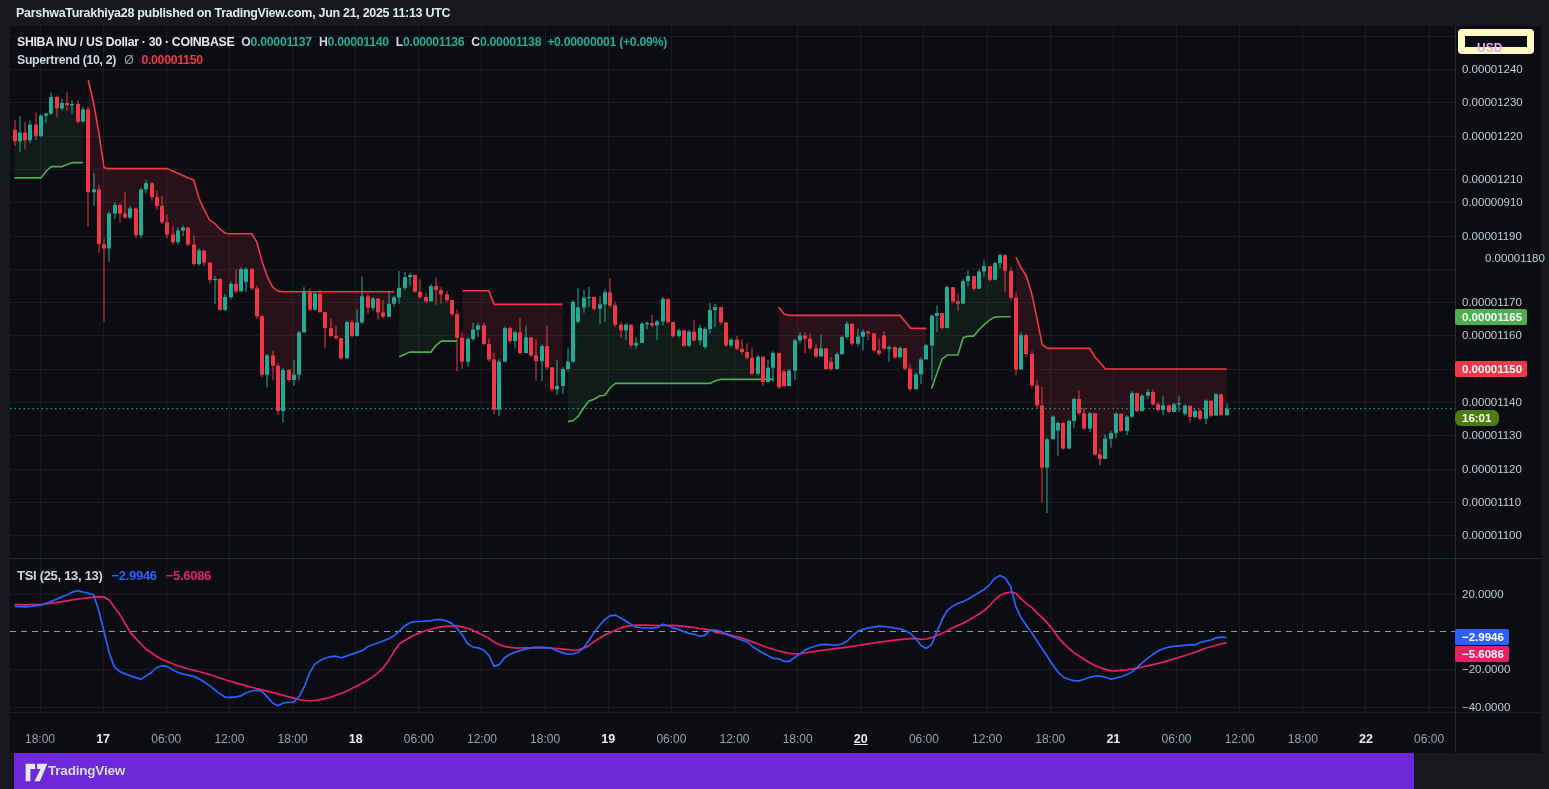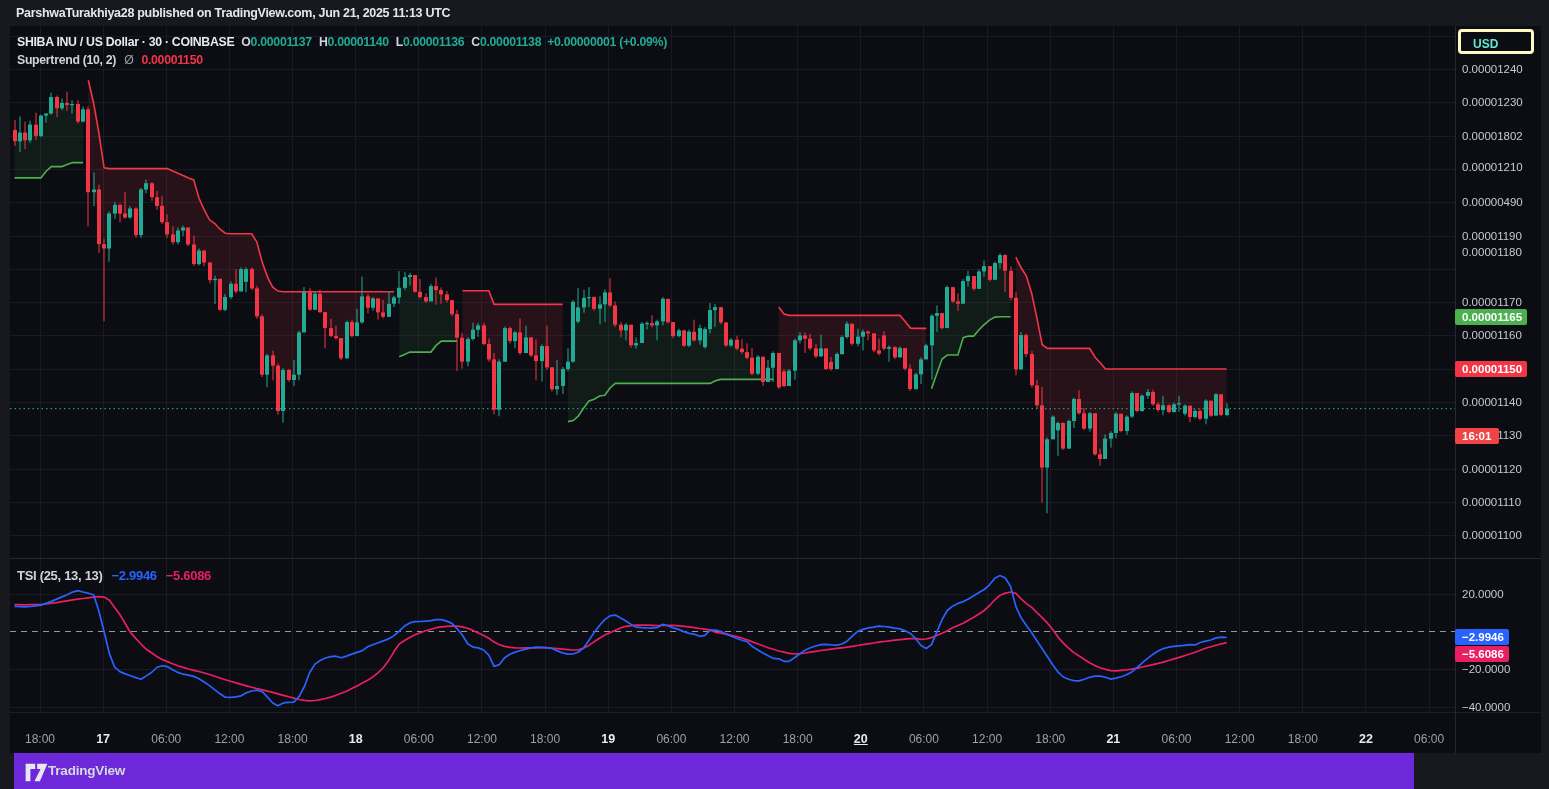--- a/index.html
+++ b/index.html
@@ -13,22 +13,22 @@
   #legend1{left:17px;top:35px;font-size:12.3px;font-weight:bold;color:#e8eaf0;white-space:nowrap;letter-spacing:-0.3px;}
   #legend1 .lbl{color:#d1d4dc;margin-left:7px;}
   #legend1 .val{color:#22ab94;}
   #legend1 .chg{color:#22ab94;margin-left:6px;}
   #legend2{left:17px;top:52.5px;font-size:12.3px;font-weight:bold;color:#d1d4dc;white-space:nowrap;letter-spacing:-0.3px;}
   #legend2 .icon{color:#9b9fab;margin-left:8px;font-weight:normal;}
   #legend2 .val{color:#f23645;margin-left:8px;}
   #legend3{left:17px;top:568px;font-size:13px;font-weight:bold;color:#d1d4dc;white-space:nowrap;letter-spacing:-0.3px;}
   #legend3 .v1{color:#2962ff;margin-left:9px;}
   #legend3 .v2{color:#e91e63;margin-left:9px;}
-  #usdbtn{left:1458px;top:29px;width:76px;height:25px;border:3px solid #fef9c3;border-radius:4px;
-          color:#5eead4;font-size:12px;font-weight:bold;text-align:left;line-height:25px;padding-left:12px;box-sizing:border-box;}
+  #usdbtn{left:1458px;top:29px;width:76px;height:25px;border:7px solid #fef9c3;border-radius:4px;
+          color:#f0abfc;font-size:12px;font-weight:bold;text-align:left;line-height:25px;padding-left:12px;box-sizing:border-box;}
   .ptick{position:absolute;left:1462px;font-size:11.5px;color:#c6cad4;transform:translateY(-50%);}
   .badge{position:absolute;left:1455px;font-size:11.5px;font-weight:bold;color:#fff;border-radius:2px;
          padding:2px 5px 2px 7px;transform:translateY(-50%);}
   .tlabel{position:absolute;top:732px;font-size:12px;color:#9da1ac;transform:translateX(-50%);}
   .tlabel.day{color:#e8eaee;font-weight:bold;font-size:12.5px;}
   #botbar{left:14px;top:753px;width:1400px;height:36px;background:#6d28d9;}
   #botbar .brand{position:absolute;left:34px;top:10px;font-size:13.5px;font-weight:bold;color:#d6d9e0;letter-spacing:-0.2px;}
   #tvlogo{position:absolute;left:10px;top:10px;}
 </style>
 </head>
@@ -577,25 +577,25 @@
     <span>Supertrend (10, 2)</span><span class="icon">Ø</span><span class="val">0.00001150</span>
   </div>
   <div id="legend3" class="abs">
     <span>TSI (25, 13, 13)</span><span class="v1">−2.9946</span><span class="v2">−5.6086</span>
   </div>
 
   <div id="usdbtn" class="abs">USD</div>
   <div id="pricescale">
       <div class="ptick" style="top: 69px;">0.00001240</div>
       <div class="ptick" style="top: 102.3px;">0.00001230</div>
-      <div class="ptick" style="top: 135.6px;">0.00001802</div>
-      <div class="ptick" style="top: 167px;">0.00001210</div>
-      <div class="ptick" style="top: 202.2px;">0.00000490</div>
+      <div class="ptick" style="top: 135.6px;">0.00001220</div>
+      <div class="ptick" style="top: 179px;">0.00001210</div>
+      <div class="ptick" style="top: 202.2px;">0.00000910</div>
       <div class="ptick" style="top: 235.5px;">0.00001190</div>
-      <div class="ptick" style="top: 252px;">0.00001180</div>
+      <div class="ptick" style="top: 258px; margin-left: 23px;">0.00001180</div>
       <div class="ptick" style="top: 302.1px;">0.00001170</div>
       <div class="ptick" style="top: 335.4px;">0.00001160</div>
       <div class="ptick" style="top: 368.7px;">0.00001150</div>
       <div class="ptick" style="top: 402px;">0.00001140</div>
       <div class="ptick" style="top: 435.3px;">0.00001130</div>
       <div class="ptick" style="top: 468.6px;">0.00001120</div>
       <div class="ptick" style="top: 501.9px;">0.00001110</div>
       <div class="ptick" style="top: 535.2px;">0.00001100</div>
       <div class="ptick" style="top: 593.98px;">20.0000</div>
       <div class="ptick" style="top: 669.02px;">−20.0000</div>
@@ -622,21 +622,21 @@
       <div class="tlabel day" style="left: 1113.38px;">21</div>
       <div class="tlabel" style="left: 1176.52px;">06:00</div>
       <div class="tlabel" style="left: 1239.66px;">12:00</div>
       <div class="tlabel" style="left: 1302.8px;">18:00</div>
       <div class="tlabel day" style="left: 1365.94px;">22</div>
       <div class="tlabel" style="left: 1429.08px;">06:00</div>
     </div>
   <div id="badges">
       <div class="badge" style="top: 316.752px; background: rgb(76, 175, 80);">0.00001165</div>
       <div class="badge" style="top: 369.033px; background: rgb(242, 54, 69);">0.00001150</div>
-      <div class="badge" style="top: 436px; background: #ef4444; width: 32px;">16:01</div>
+      <div class="badge" style="top: 418px; background: #4d7c0f; width: 32px; border-radius: 6px;">16:01</div>
       <div class="badge" style="top: 637.118px; background: rgb(41, 98, 255);">−2.9946</div>
       <div class="badge" style="top: 653.618px; background: rgb(233, 30, 99);">−5.6086</div>
     </div>
 
   <div id="botbar" class="abs">
     <svg id="tvlogo" width="25" height="19" viewBox="0 0 36 28">
       <path fill="#e6e8ee" d="M2 1h14v8h-7v18H2zM19 1h15L23 27h-8l9-18h-5z"></path>
     </svg>
     <span class="brand">TradingView</span>
   </div>

